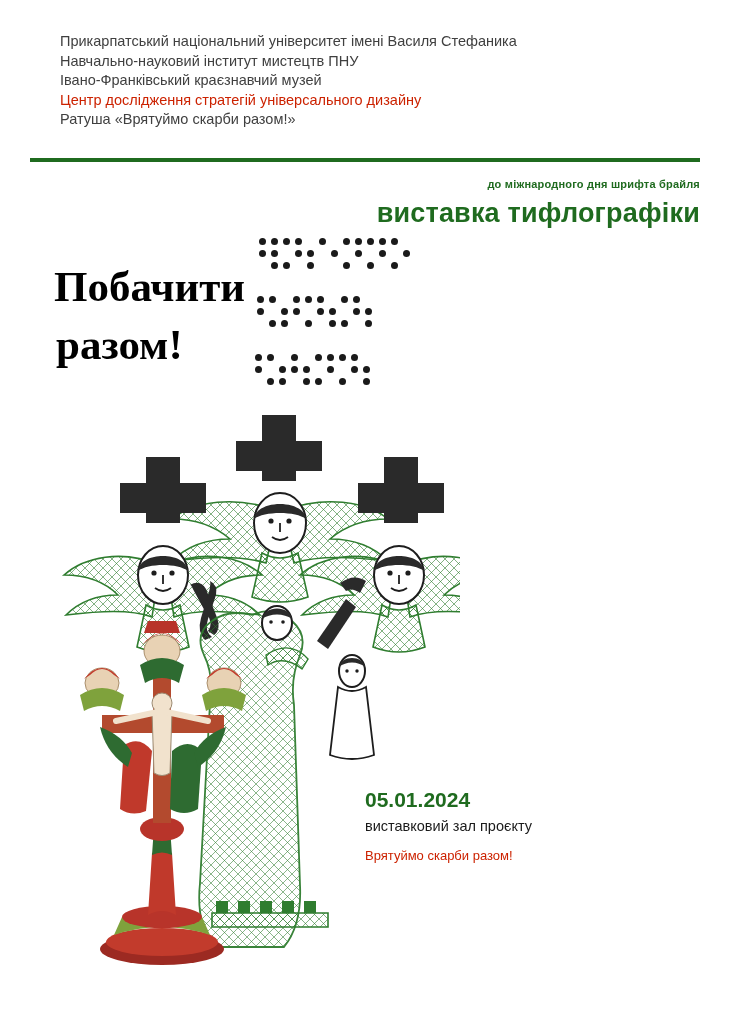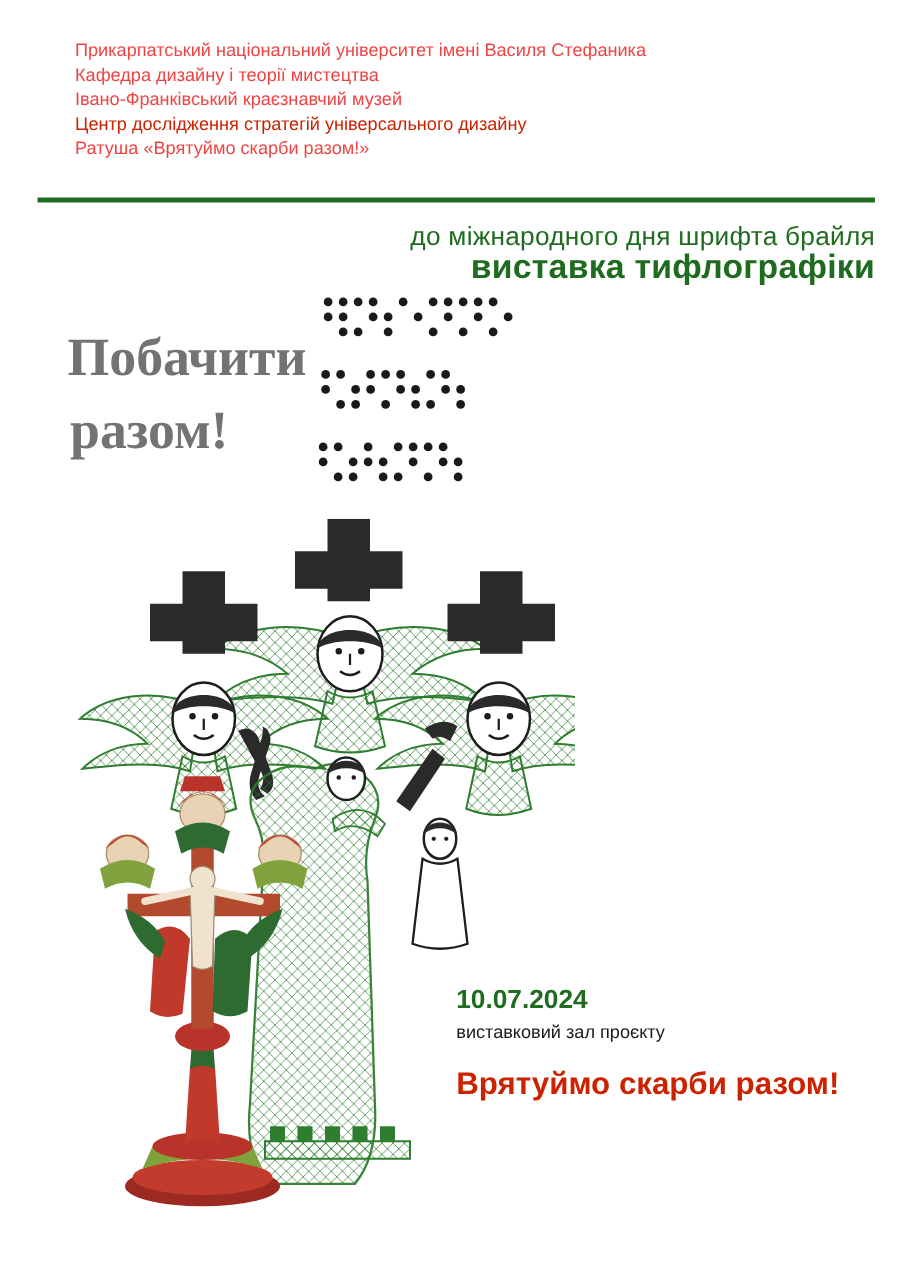--- a/index.html
+++ b/index.html
@@ -19,43 +19,43 @@
   
   .header {
     position: absolute;
     left: 60px;
     top: 32px;
     width: 620px;
   }
   .header .line {
     font-size: 14.5px;
     line-height: 19.5px;
-    color: #ef4444;
+    color: #404040;
     white-space: nowrap;
   }
   .header .line.accent {
     color: #cc2200;
   }
 
   .rule {
     position: absolute;
     left: 30px;
     top: 158px;
     width: 670px;
     height: 4px;
     background: #1f6b1f;
   }
 
   
   .kicker {
     position: absolute;
     right: 30px;
     top: 178px;
-    font-size: 21px;
-    font-weight: normal;
+    font-size: 11px;
+    font-weight: bold;
     color: #1f6b1f;
     letter-spacing: 0.2px;
     text-align: right;
     white-space: nowrap;
   }
   .headline {
     position: absolute;
     right: 30px;
     top: 198px;
     font-size: 27px;
@@ -65,21 +65,21 @@
     white-space: nowrap;
     letter-spacing: 0.2px;
   }
 
   
   .bigtitle {
     position: absolute;
     left: 52px;
     top: 258px;
     width: 300px;
-    color: #737373;
+    color: #000000;
     font-family: "Liberation Serif", serif;
     font-weight: bold;
     font-size: 43px;
     line-height: 58px;
   }
   .bigtitle .l1 { display:block; text-align:left; padding-left: 2px; }
   .bigtitle .l2 { display:block; text-align:left; padding-left: 14px; }
   .bigtitle .l3 { display:block; text-align:left; padding-left: 4px; }
 
   
@@ -127,39 +127,39 @@
     color: #1f6b1f;
     line-height: 30px;
   }
   .info .venue {
     font-size: 14.5px;
     line-height: 19px;
     color: #1a1a1a;
     margin-top: 4px;
   }
   .info .slogan {
-    margin-top: 18px;
-    font-size: 25px;
-    font-weight: bold;
+    margin-top: 7px;
+    font-size: 13px;
+    font-weight: normal;
     color: #cc2200;
     line-height: 26px;
   }
   .info .hashtag {
     font-size: 19.5px;
     font-weight: bold;
     color: #cc2200;
     line-height: 26px;
   }
 </style>
 </head>
 <body>
 
 <div class="header">
   <div class="line">Прикарпатський національний університет імені Василя Стефаника</div>
-  <div class="line">Кафедра дизайну і теорії мистецтва</div>
+  <div class="line">Навчально-науковий інститут мистецтв ПНУ</div>
   <div class="line">Івано-Франківський краєзнавчий музей</div>
   <div class="line accent">Центр дослідження стратегій універсального дизайну</div>
   <div class="line">Ратуша «Врятуймо скарби разом!»</div>
 </div>
 
 <div class="rule"></div>
 
 <div class="kicker">до міжнародного дня шрифта брайля</div>
 <div class="headline">виставка тифлографіки</div>
 
@@ -375,16 +375,16 @@
     <path d="M84 330 q16 -10 28 6 l-6 60 q-14 6 -26 -2 z" fill="#c0392b"></path>
     <path d="M132 336 q16 -14 30 0 l-4 58 q-14 8 -28 0 z" fill="#2e6b31"></path>
 
     <path d="M88 352 q-22 -14 -28 -40 q22 8 32 26 z" fill="#2e6b31"></path>
     <path d="M158 352 q22 -14 28 -40 q-22 8 -32 26 z" fill="#2e6b31"></path>
   </g>
 </svg>
 </div>
 
 <div class="info">
-  <div class="date">10.07.2024</div>
+  <div class="date">05.01.2024</div>
   <div class="venue">виставковий зал проєкту</div>
   <div class="slogan">Врятуймо скарби разом!</div>
 </div>
 
 </body></html>

